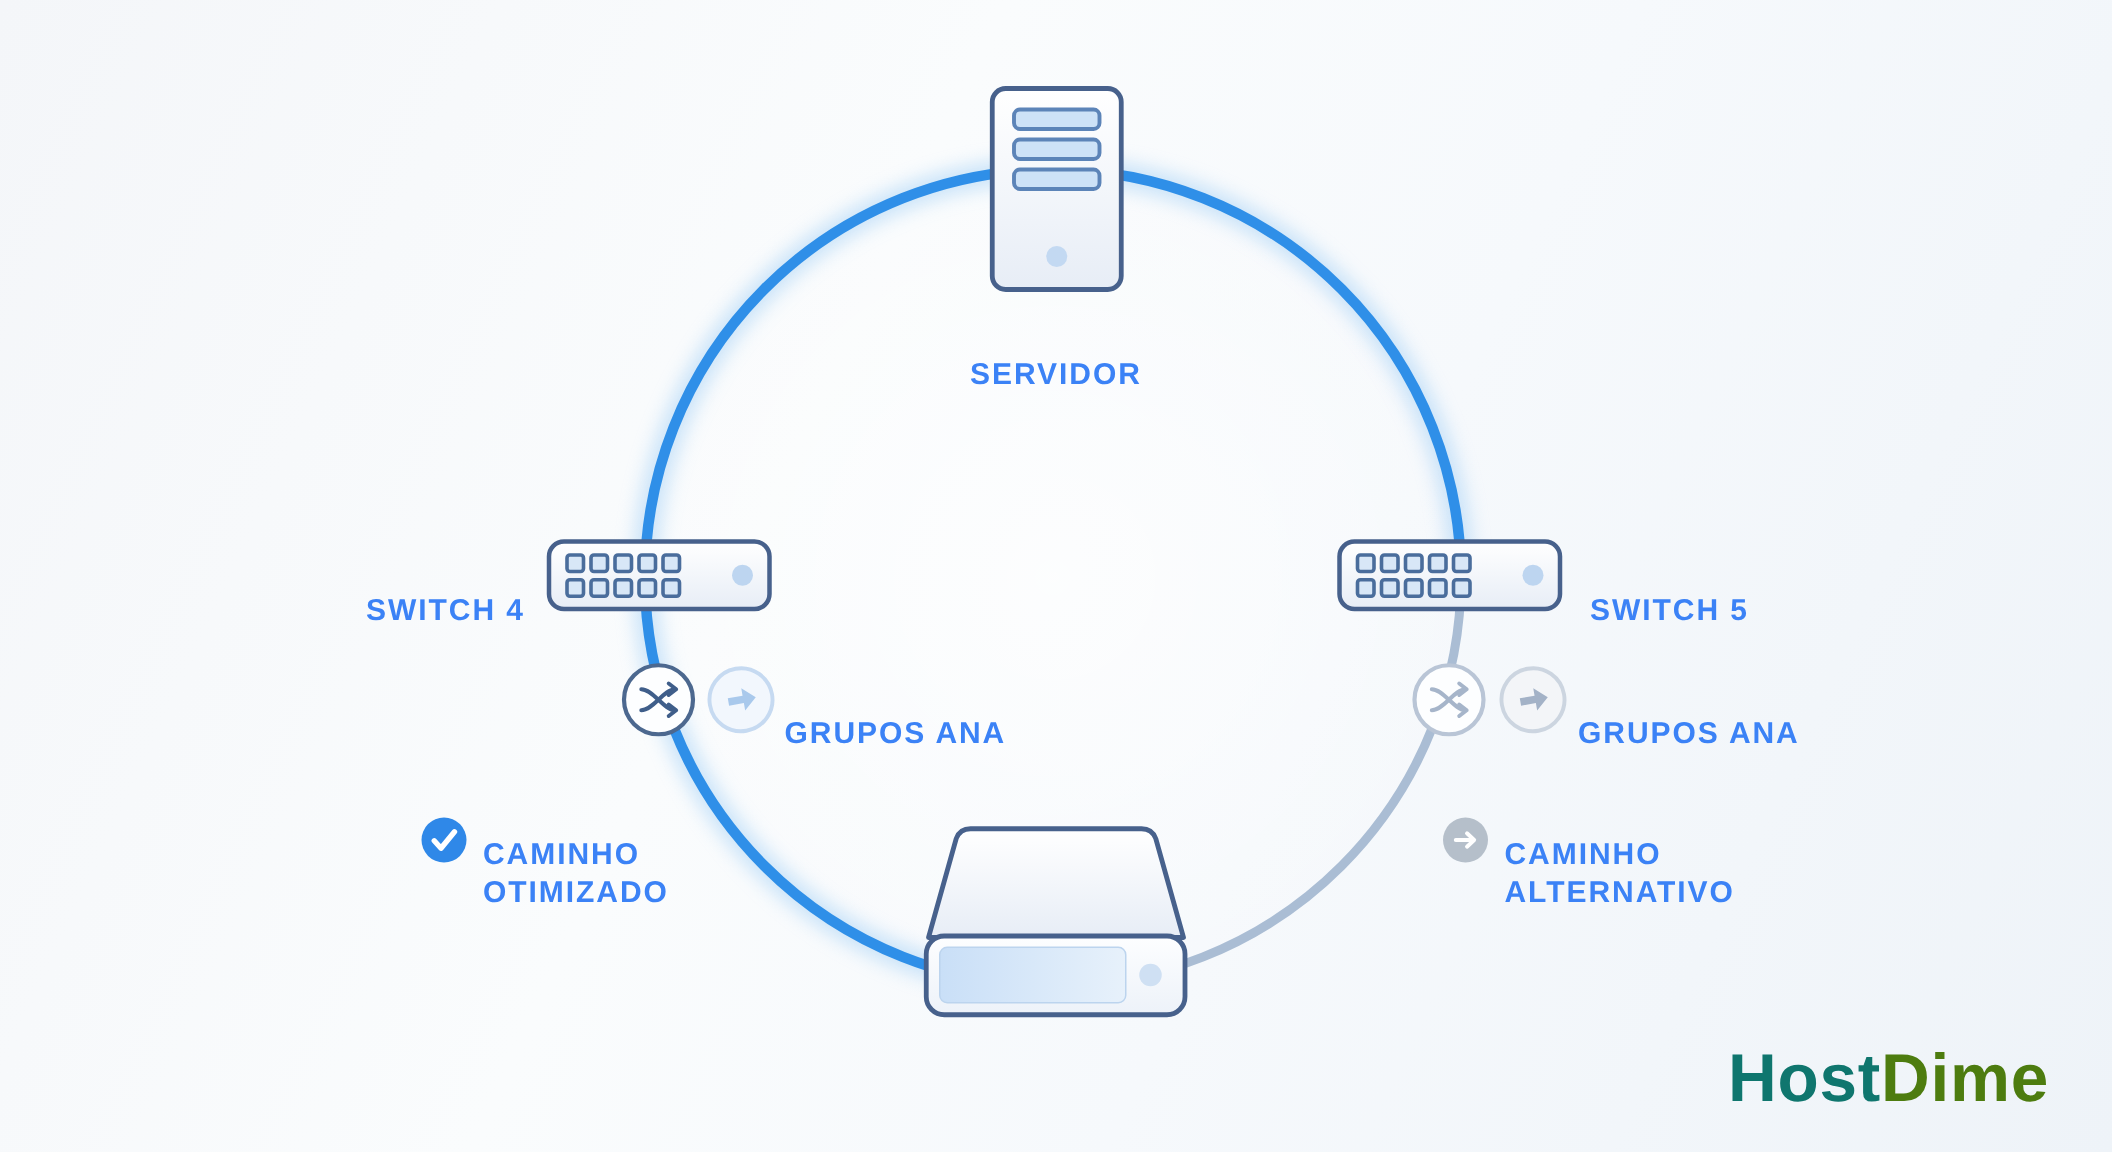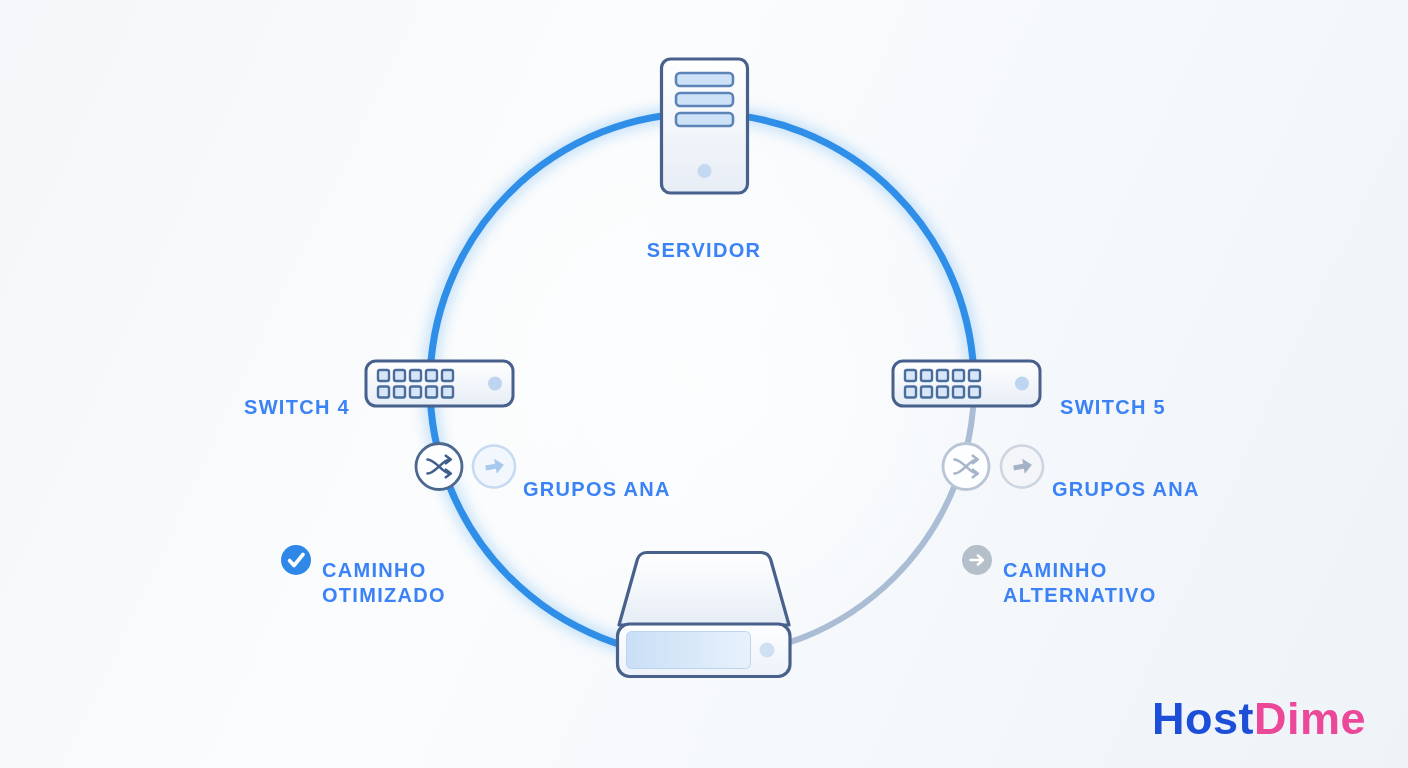--- a/index.html
+++ b/index.html
@@ -15,22 +15,22 @@
   .label{
     position:absolute;color:#3b82f6;font-weight:bold;font-size:20px;
     letter-spacing:1.3px;white-space:pre-line;line-height:25px;margin-top:22px;
   }
   .centered{transform:translateX(-50%);text-align:center;}
   .right-align{text-align:right;}
   .watermark{
     position:absolute;left:1152px;top:696px;font-size:45px;font-weight:bold;
     letter-spacing:.5px;line-height:1;user-select:none;
   }
-  .wm-host{color:#1d4ed8;}
-  .wm-dime{color:#ec4899;}
+  .wm-host{color:#0f766e;}
+  .wm-dime{color:#4d7c0f;}
 </style>
 </head>
 <body>
 
 <div id="stage">
 
   <svg class="diagram" width="1408" height="768" viewBox="0 0 1408 768">
     <defs>
       <linearGradient id="nodeGrad" x1="0" y1="0" x2="0" y2="1">
         <stop offset="0" stop-color="#ffffff"></stop>

